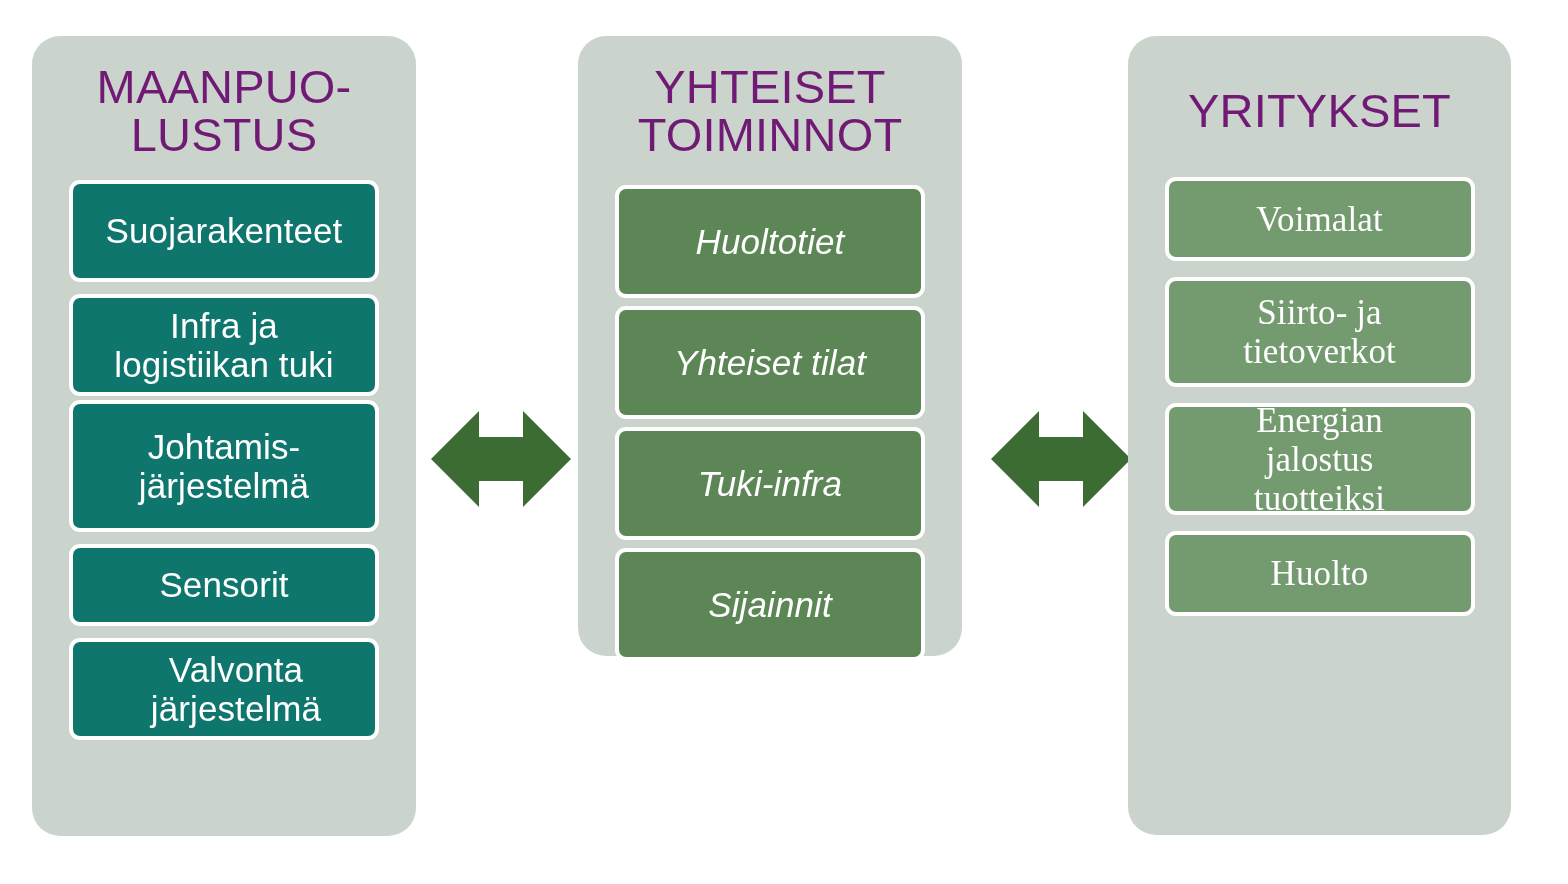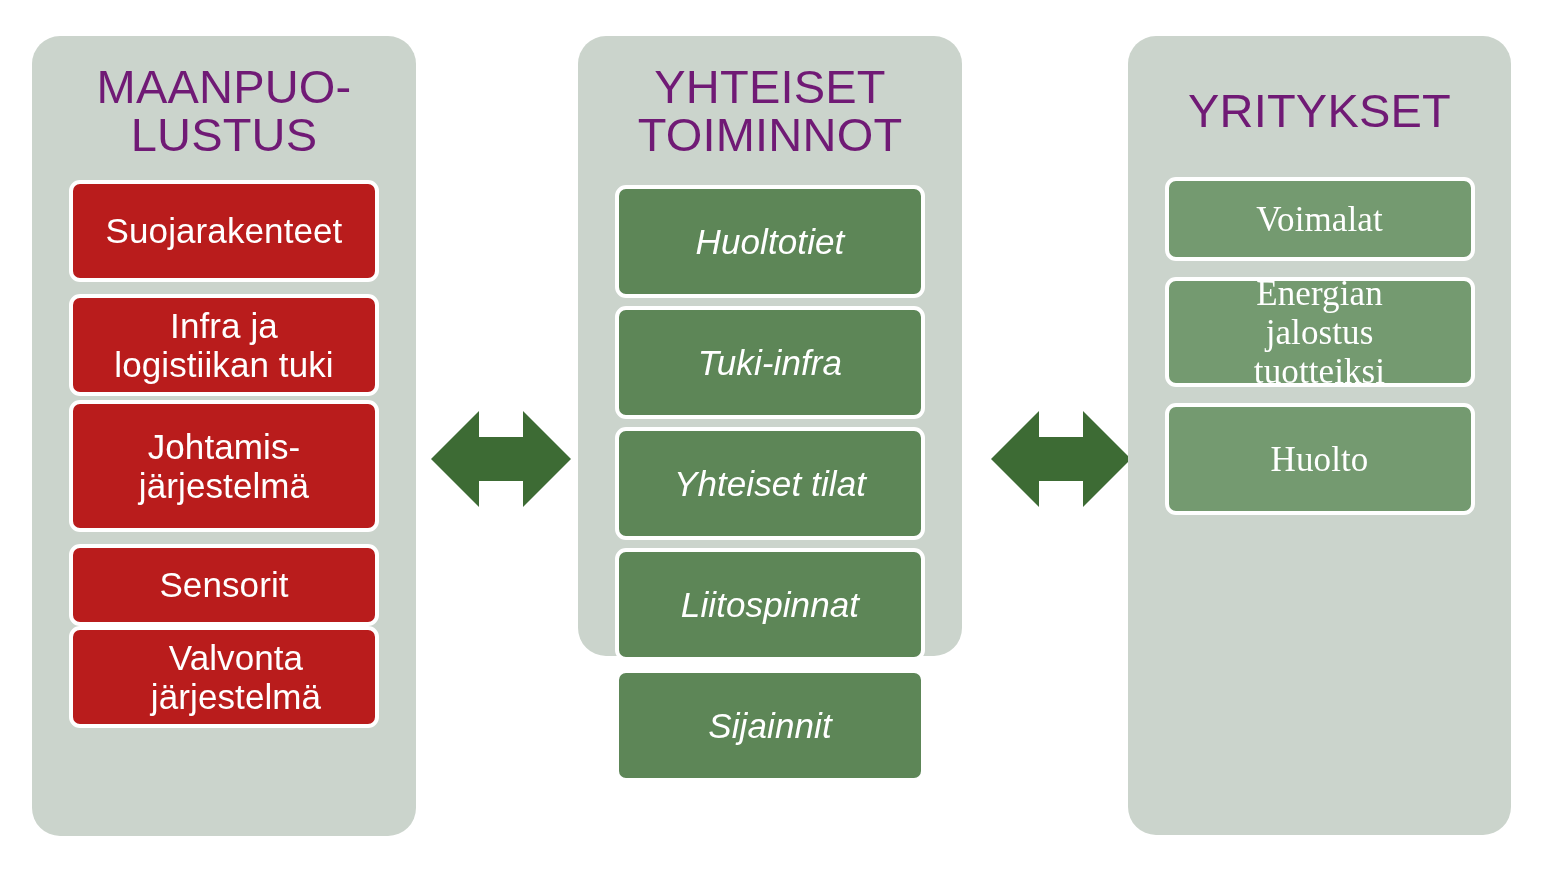--- a/index.html
+++ b/index.html
@@ -65,27 +65,27 @@
 
   
   #panel-defence {
     left: 32px;  top: 36px;
     width: 384px; height: 800px;
   }
   #panel-defence .panel-title { margin-top: 27px; }
   #panel-defence .box-stack { margin-top: 20px; }
   #panel-defence .box {
     width: 310px;
-    background: #b91c1c;
+    background: #0f766e;
   }
   #panel-defence .box:nth-child(1) { height: 102px; }
   #panel-defence .box:nth-child(2) { height: 102px; margin-top: 12px; text-align: center; }
   #panel-defence .box:nth-child(3) { height: 132px; margin-top: 4px; }
   #panel-defence .box:nth-child(4) { height: 82px; margin-top: 12px; }
-  #panel-defence .box:nth-child(5) { height: 102px; margin-top: 0; padding-left: 24px; }
+  #panel-defence .box:nth-child(5) { height: 102px; margin-top: 12px; padding-left: 24px; }
 
   
   #panel-shared {
     left: 578px; top: 36px;
     width: 384px; height: 620px;
   }
   #panel-shared .panel-title { margin-top: 27px; }
   #panel-shared .box-stack { margin-top: 25px; font-style: italic; }
   #panel-shared .box {
     width: 310px;
@@ -143,37 +143,38 @@
     <svg viewBox="0 0 140 100" width="140" height="100" aria-hidden="true">
       <polygon points="0,50 48,2 48,28 92,28 92,2 140,50 92,98 92,72 48,72 48,98" fill="#3D6B34"></polygon>
     </svg>
   </div>
 
   <div class="panel" id="panel-shared">
     <div class="panel-title">YHTEISET
 TOIMINNOT</div>
     <div class="box-stack">
       <div class="box">Huoltotiet</div>
+      <div class="box">Yhteiset tilat</div>
       <div class="box">Tuki-infra</div>
-      <div class="box">Yhteiset tilat</div>
-      <div class="box">Liitospinnat</div>
       <div class="box">Sijainnit</div>
     </div>
   </div>
 
   <div class="arrow" id="arrow-right">
     <svg viewBox="0 0 140 100" width="140" height="100" aria-hidden="true">
       <polygon points="0,50 48,2 48,28 92,28 92,2 140,50 92,98 92,72 48,72 48,98" fill="#3D6B34"></polygon>
     </svg>
   </div>
 
   <div class="panel" id="panel-companies">
     <div class="panel-title">YRITYKSET</div>
     <div class="box-stack">
       <div class="box">Voimalat</div>
+      <div class="box">Siirto- ja
+tietoverkot</div>
       <div class="box">Energian
 jalostus
 tuotteiksi</div>
       <div class="box">Huolto</div>
     </div>
   </div>
 
 </div>
 
 </body></html>

